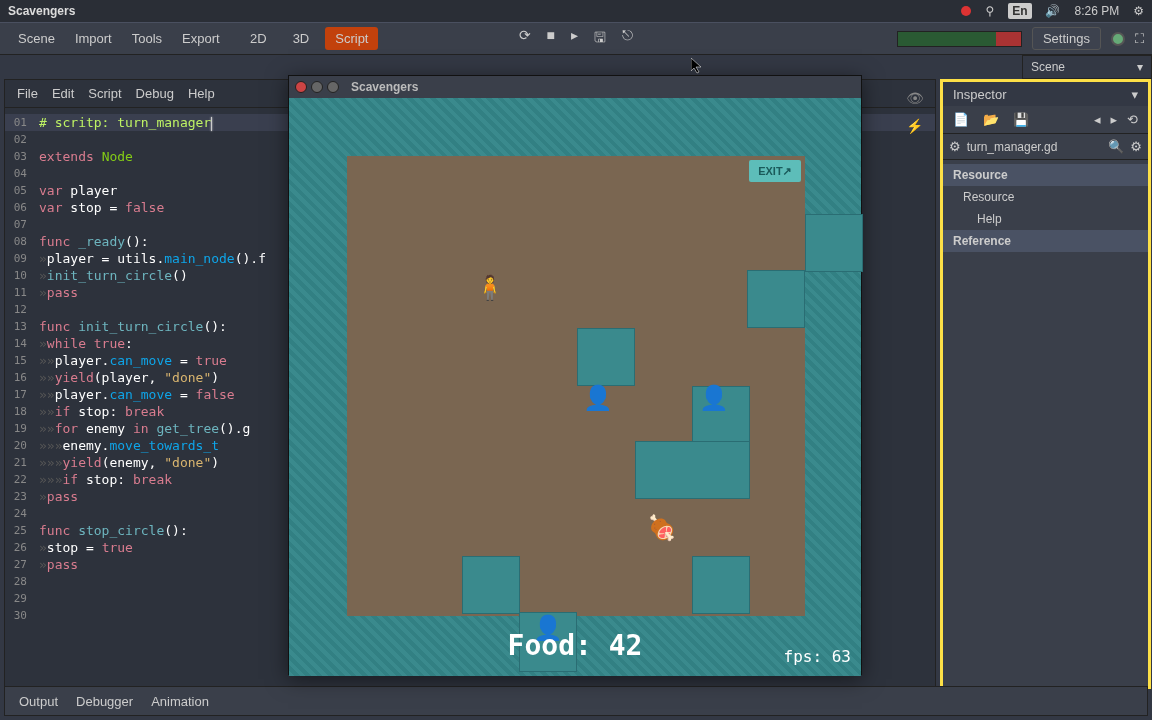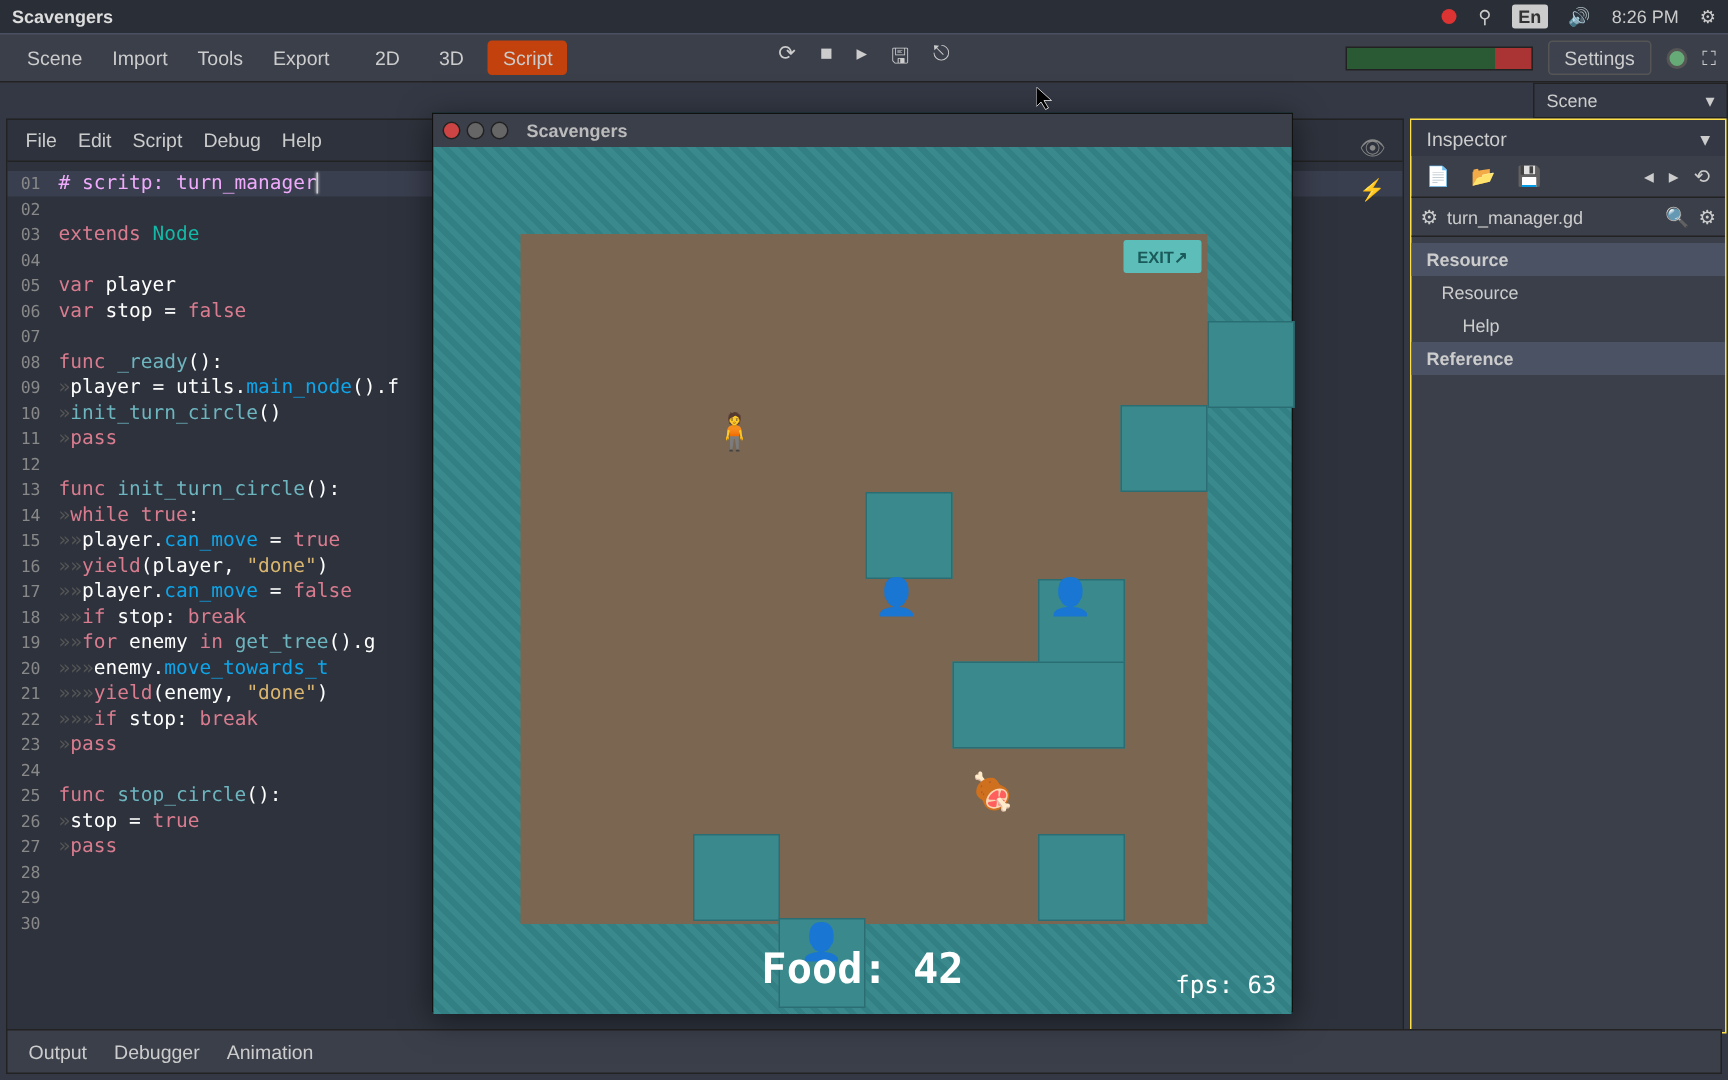--- a/index.html
+++ b/index.html
@@ -32,30 +32,30 @@
 .main-area { display: flex; height: 610px; }
 .editor-panel { width: 932px; background: #2d323c; display: flex; flex-direction: column; margin: 0 4px; border: 1px solid #222; }
 .editor-menu { height: 28px; display: flex; align-items: center; gap: 14px; padding: 0 12px; font-size: 13px; border-bottom: 1px solid #222; }
 .editor-menu span { cursor: pointer; }
 .code-area { flex: 1; background: #2d323c; padding: 6px 0; font-family: monospace; font-size: 13px; line-height: 17px; overflow: hidden; }
 .cline { display: flex; }
 .cline .ln { width: 28px; text-align: right; color: #888; padding-right: 6px; font-size: 11px; }
 .cline .ind { color: #555; width: 14px; text-align: center; }
 .cline.hl { background: #3a3f4f; }
 .cline .tx { white-space: pre; padding-left: 6px; }
-.kcomment { color: #f0abfc; }
+.kcomment { color: #bef264; }
 .kkw { color: #d97c8f; text-align: center; }
-.ktype { color: #14b8a6; }
+.ktype { color: #84cc16; }
 .kfunc { color: #6db5bf; }
 .kmember { color: #0ea5e9; }
 .kstr { color: #d9b56f; }
 .kself { color: #fff; }
 .cursor { display:inline-block; width:1px; height:14px; background:#ccc; box-shadow:0 0 2px #fff; vertical-align:middle; }
 
-.inspector-panel { width: 211px; background: #3a3f4a; border: 1px solid #fde047; display: flex; flex-direction: column; }
+.inspector-panel { width: 211px; background: #3a3f4a; border: 3px solid #fde047; display: flex; flex-direction: column; }
 .insp-tab { height: 24px; background: #333844; display: flex; align-items: center; justify-content:space-between; padding: 0 10px; font-size: 13px; }
 .insp-tools { height: 28px; display: flex; align-items: center; gap: 14px; padding: 0 10px; border-bottom: 1px solid #222; }
 .insp-tools span { cursor: pointer; }
 .insp-tools .navs { margin-left:auto; display:flex; gap:10px; }
 .insp-file { height: 26px; display: flex; align-items: center; gap: 6px; padding: 0 6px; border-bottom:1px solid #222; }
 .insp-file .fname { flex:1; font-size:12px; }
 .insp-props { padding: 4px 0; }
 .prop-row { padding: 4px 10px; font-size: 12px; display: flex; }
 .prop-row.hdr { background: #4a5264; font-weight: 600; }
 .prop-row.sub { padding-left: 20px; }

